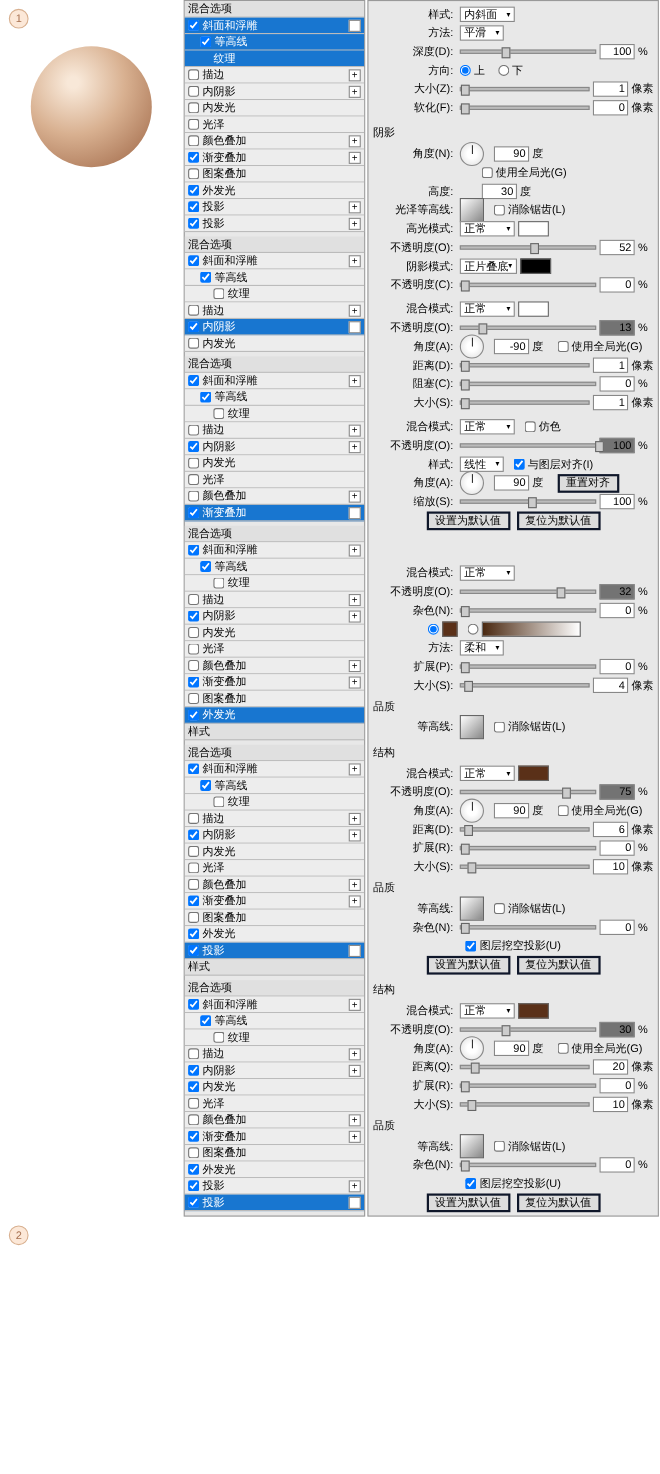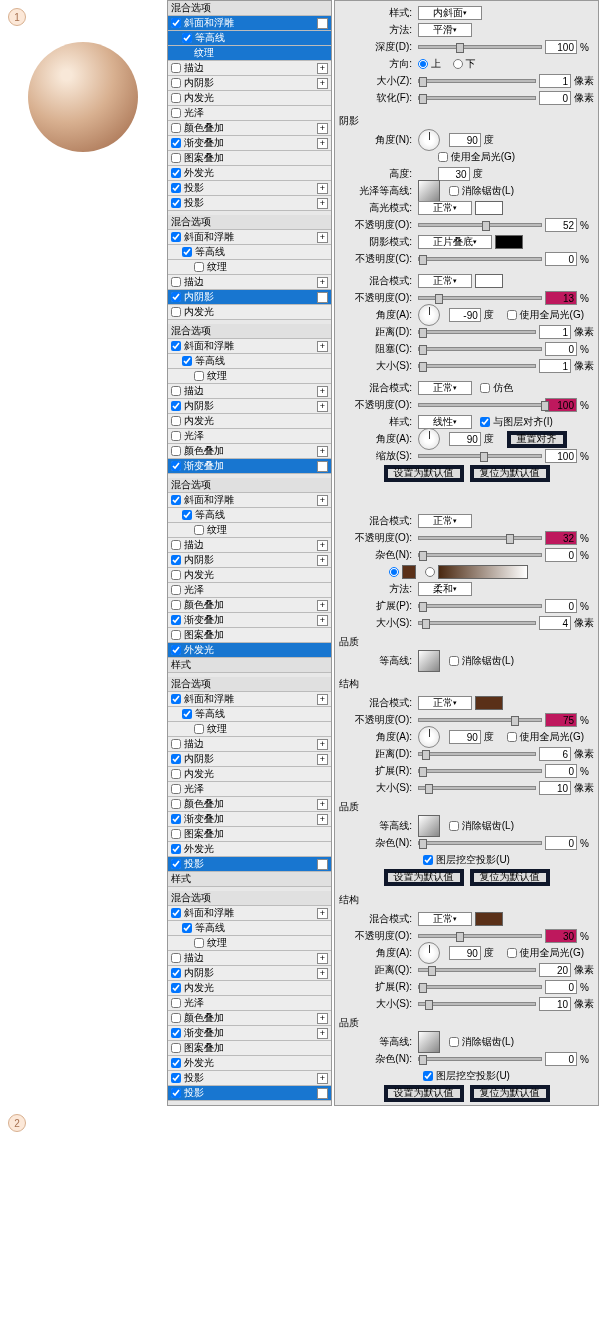--- a/index.html
+++ b/index.html
@@ -13,39 +13,39 @@
 .fx-row.header{background:#e0e0e0;font-weight:500}
 .fx-row.sel{background:#1876d0;color:#fff}
 .fx-row .lbl{flex:1}
 .fx-row .add{width:11px;height:11px;border:1px solid #888;display:inline-flex;align-items:center;justify-content:center;line-height:1;font-size:9px;background:#fff}
 .cb{width:10px;height:10px}
 .indent1{padding-left:14px}
 .indent2{padding-left:26px}
 .right{width:265px;background:#e8e8e8;border:1px solid #999;padding:3px 4px}
 .prop{display:flex;align-items:center;height:16px;gap:3px;margin:1px 0}
 .prop .plbl{width:76px;text-align:right;padding-right:3px}
-.sel-box{height:14px;border:1px solid #888;background:#fff;padding:0 14px;display:inline-flex;align-items:center;min-width:50px}
+.sel-box{height:14px;border:1px solid #888;background:#fff;padding:0 3px;display:inline-flex;align-items:center;min-width:50px}
 .sel-box.small{min-width:40px}
 .tri{margin-left:auto;font-size:7px}
 .slider{flex:1;height:4px;background:#bbb;border:1px solid #888;position:relative;min-width:60px}
 .knob{position:absolute;top:-3px;width:8px;height:10px;background:#ccc;border:1px solid #666}
 .num{width:32px;height:14px;border:1px solid #888;background:#fff;text-align:right;padding:0 2px;display:inline-flex;align-items:center;justify-content:flex-end}
-.num.hl{background:#be185d}
+.num.hl{background:#737373}
 .unit{min-width:14px}
 .swatch{width:28px;height:14px;border:1px solid #666;background:#000}
 .swatch.wht{background:#fff}
 .swatch.brn{background:#5a3018}
 .swatch.grad{background:linear-gradient(90deg,#4a2810,#f5e5d5)}
 .swatch.grad2{background:linear-gradient(90deg,#4a2810,#fff)}
 .radio{width:10px;height:10px}
 .gloss{width:22px;height:22px;background:linear-gradient(135deg,#fff,#888);border:1px solid #666}
 .dial{width:22px;height:22px;border-radius:50%;border:1px solid #888;background:radial-gradient(circle at 50% 50%,#fff 30%,#ddd);position:relative}
 .dial::after{content:"";position:absolute;width:1px;height:8px;background:#333;top:2px;left:50%}
 .sec-title{padding:3px 0;font-size:10px}
-.btn{height:17px;border:4px solid #0f172a;background:#ddd;padding:0 6px;display:inline-flex;align-items:center}
+.btn{height:17px;border:2px solid #0f172a;background:#ddd;padding:0 6px;display:inline-flex;align-items:center}
 .hr{height:4px}
 .swatch-row{display:flex;align-items:center;gap:3px;margin:2px 0}
 .sq-swatch{width:14px;height:14px;border:1px solid #666}
 .checker{background:repeating-conic-gradient(#ccc 0 25%,#fff 0 50%) 0 0/6px 6px}
 </style>
 </head>
 <body>
 
 <div class="wrap">
  <div class="left">

